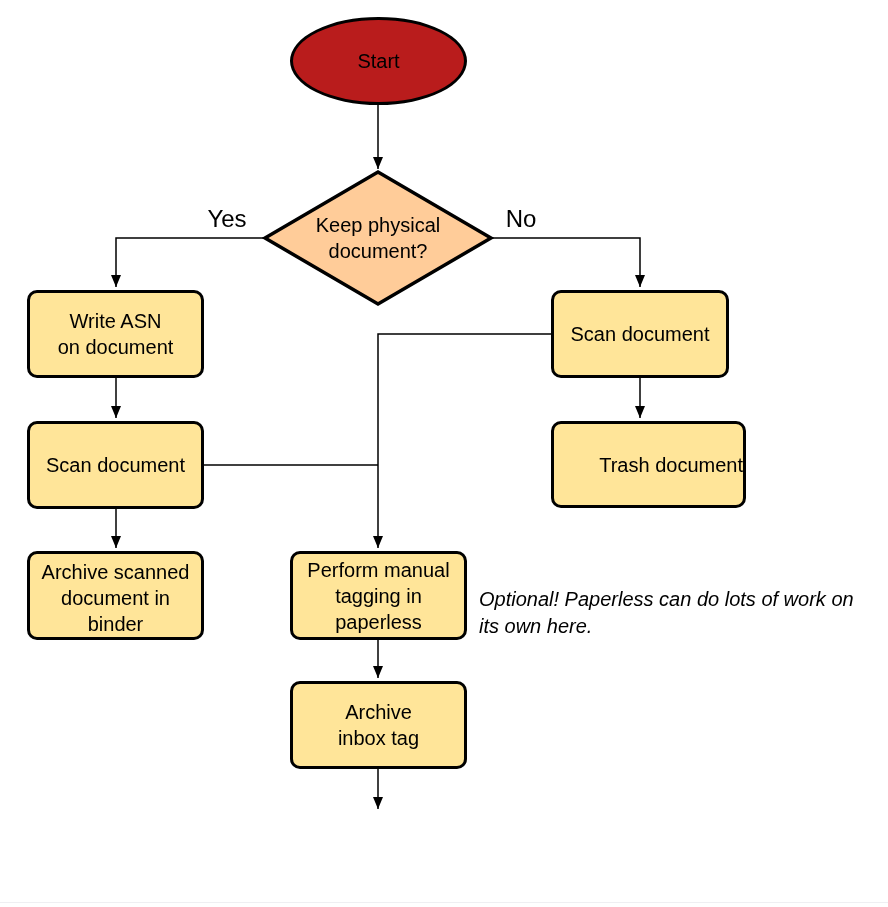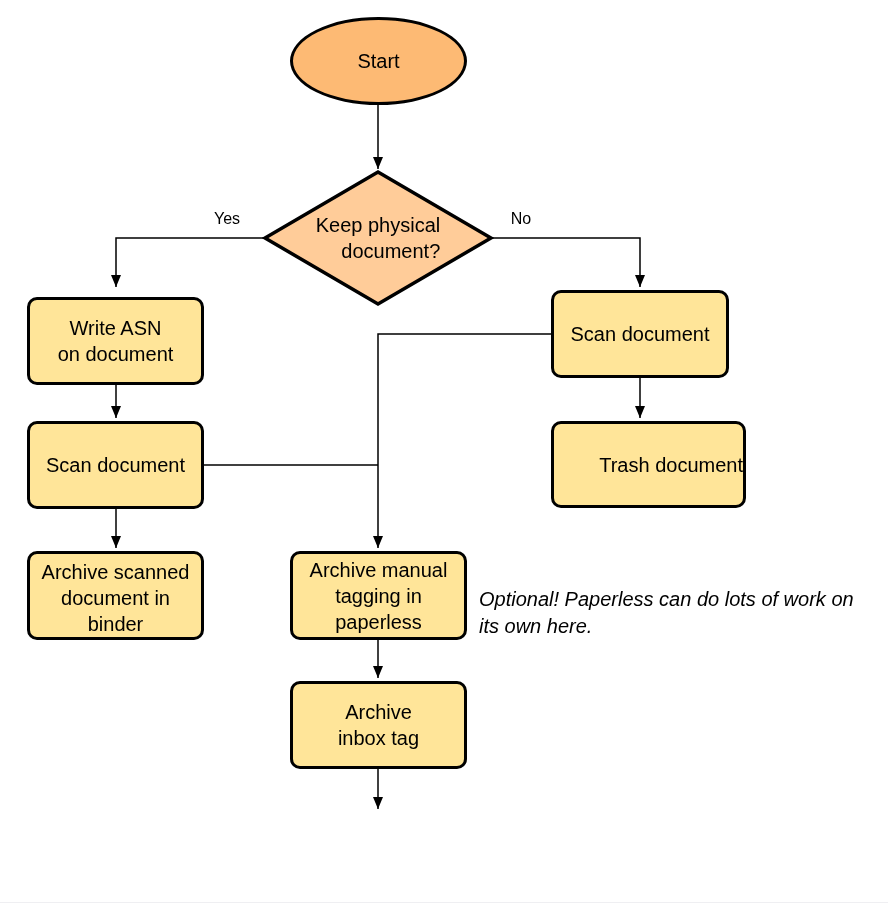--- a/index.html
+++ b/index.html
@@ -36,48 +36,48 @@
     box-sizing: border-box;
     font-size: 20px;
     line-height: 26px;
   }
   .process {
     background: #ffe599;
     border: 3px solid #000000;
     border-radius: 10px;
   }
   .terminal {
-    background: #fdba74;
+    background: #b91c1c;
     border: 3px solid #000000;
     border-radius: 50%;
   }
   .diamond-wrap {
     position: absolute;
   }
   .diamond-wrap svg {
     position: absolute;
     left: 0; top: 0;
     display: block;
   }
   .diamond-label {
     position: absolute;
     inset: 0;
     display: flex;
     align-items: center;
     justify-content: center;
-    text-align: right;
+    text-align: center;
     font-size: 20px;
     line-height: 26px;
   }
   .label {
     white-space: pre-line;
   }
   .edge-label {
     position: absolute;
-    font-size: 16px;
+    font-size: 24px;
     line-height: 26px;
     text-align: center;
   }
   .annotation {
     position: absolute;
     left: 479px;
     top: 586px;
     width: 420px;
     font-size: 20px;
     line-height: 27px;
@@ -126,21 +126,21 @@
       <polygon points="116,3 229,69 116,135 3,69" fill="#ffcc99" stroke="#000000" stroke-width="3.5"></polygon>
     </svg>
     <span class="diamond-label label">Keep physical
 document?</span>
   </div>
 
   <div class="edge-label" style="left:200px; top:206px; width:54px;">Yes</div>
 
   <div class="edge-label" style="left:494px; top:206px; width:54px;text-align:center;">No</div>
 
-  <div class="node process" style="left:27px; top:290px; width:177px; height:88px;margin-top:7px;">
+  <div class="node process" style="left:27px; top:290px; width:177px; height:88px;">
     <span class="label">Write ASN
 on document</span>
   </div>
 
   <div class="node process" style="left:27px; top:421px; width:177px; height:88px;">
     <span class="label">Scan document</span>
   </div>
 
   <div class="node process" style="left:27px; top:551px; width:177px; height:89px;align-items:flex-end;">
     <span class="label">Archive scanned
@@ -150,21 +150,21 @@
 
   <div class="node process" style="left:551px; top:290px; width:178px; height:88px;">
     <span class="label">Scan document</span>
   </div>
 
   <div class="node process" style="left:551px; top:421px; width:195px; height:87px;justify-content:flex-end;">
     <span class="label">Trash document</span>
   </div>
 
   <div class="node process" style="left:290px; top:551px; width:177px; height:89px;">
-    <span class="label">Archive manual
+    <span class="label">Perform manual
 tagging in
 paperless</span>
   </div>
 
   <div class="annotation">Optional! Paperless can do lots of work on
 its own here.</div>
 
   <div class="node process" style="left:290px; top:681px; width:177px; height:88px;">
     <span class="label">Archive
 inbox tag</span>

